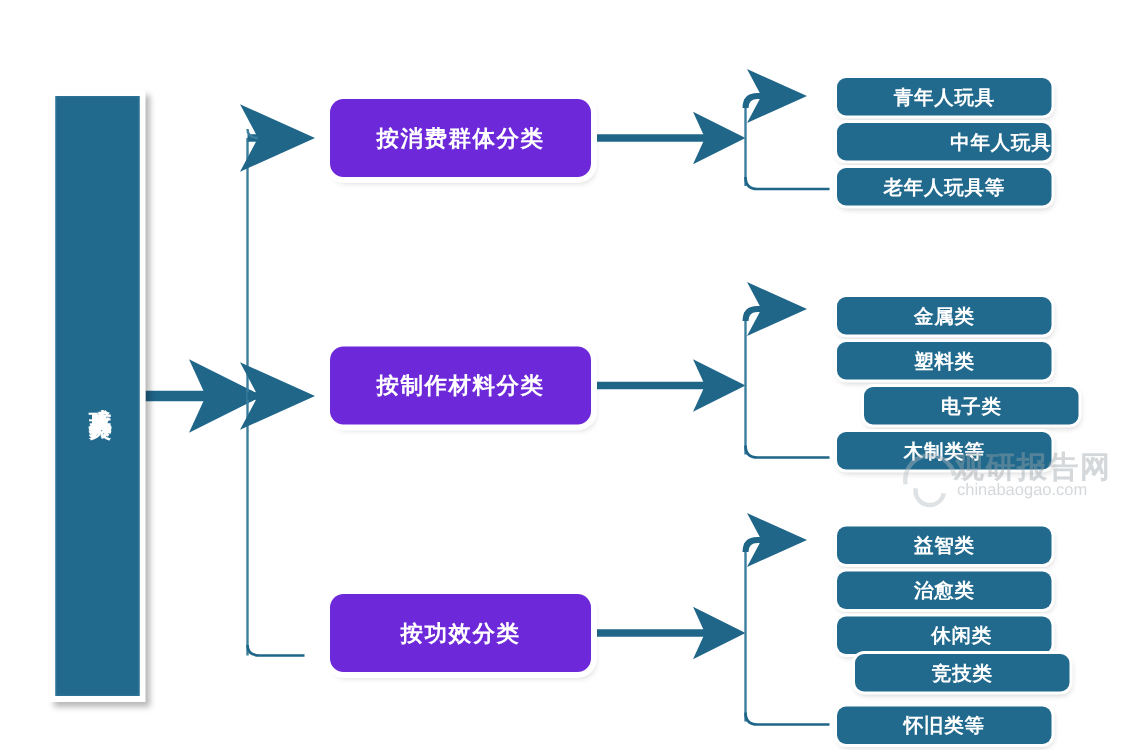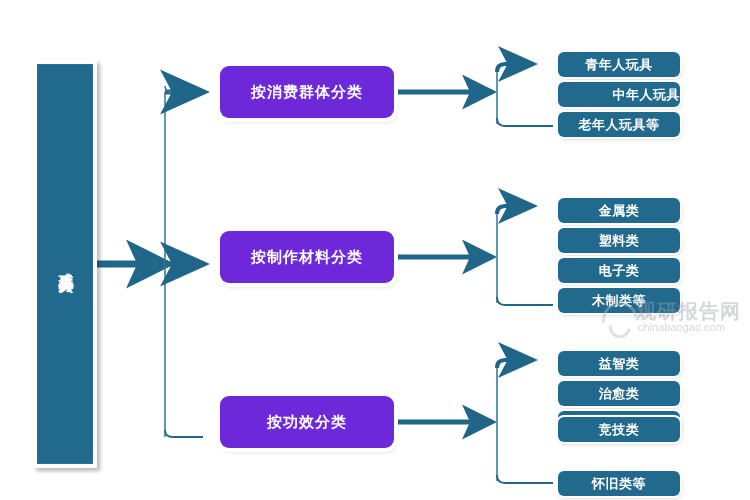--- a/index.html
+++ b/index.html
@@ -69,21 +69,21 @@
     font-size: 15px;
     font-weight: bold;
     letter-spacing: 1px;
     white-space: nowrap;
   }
 
   
   .leaf-box {
     position: absolute;
     left: 558px;
-    width: 122px;
+    width: 143px;
     height: 25px;
     background: #216A8D;
     border-radius: 6px;
     box-shadow: 0 0 0 2px #ffffff, 1px 2px 4px rgba(0,0,0,0.20);
     display: flex;
     align-items: center;
     justify-content: center;
     box-sizing: border-box;
   }
   .leaf-label {
@@ -232,37 +232,37 @@
   <div class="leaf-box" style="top:112px;">
     <span class="leaf-label">老年人玩具等</span>
   </div>
 
   <div class="leaf-box" style="top:198px;">
     <span class="leaf-label">金属类</span>
   </div>
   <div class="leaf-box" style="top:228px;">
     <span class="leaf-label">塑料类</span>
   </div>
-  <div class="leaf-box" style="top:258px;">
+  <div class="leaf-box" style="top:258px;margin-left:18px;">
     <span class="leaf-label">电子类</span>
   </div>
   <div class="leaf-box" style="top:288px;">
     <span class="leaf-label">木制类等</span>
   </div>
 
   <div class="leaf-box" style="top:351px;">
     <span class="leaf-label">益智类</span>
   </div>
   <div class="leaf-box" style="top:381px;">
     <span class="leaf-label">治愈类</span>
   </div>
   <div class="leaf-box" style="top:411px;padding-left:23px;">
     <span class="leaf-label">休闲类</span>
   </div>
-  <div class="leaf-box" style="top:417px;">
+  <div class="leaf-box" style="top:436px;margin-left:12px;">
     <span class="leaf-label">竞技类</span>
   </div>
   <div class="leaf-box" style="top:471px;">
     <span class="leaf-label">怀旧类等</span>
   </div>
 
   <div class="watermark">
     <div class="wm-swirl">
       <div class="wm-swirl-inner"></div>
     </div>

